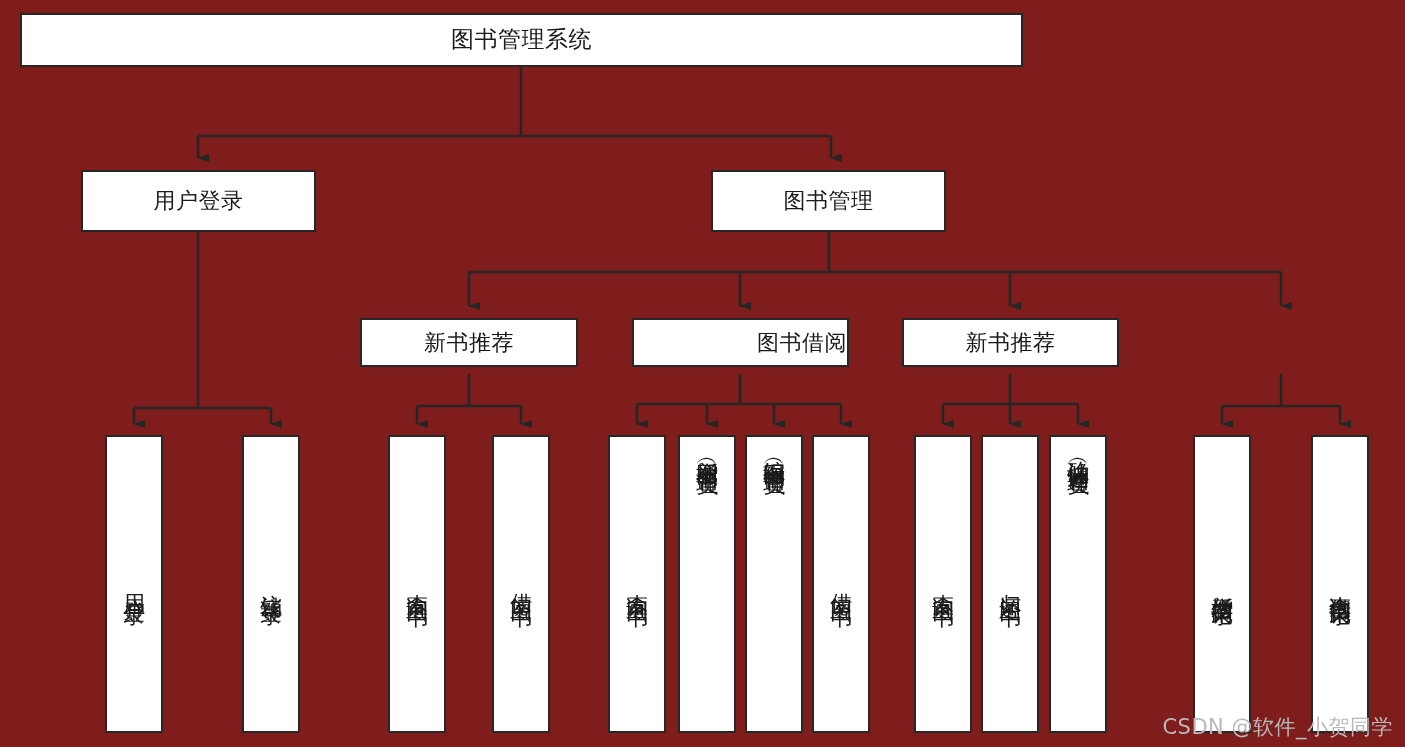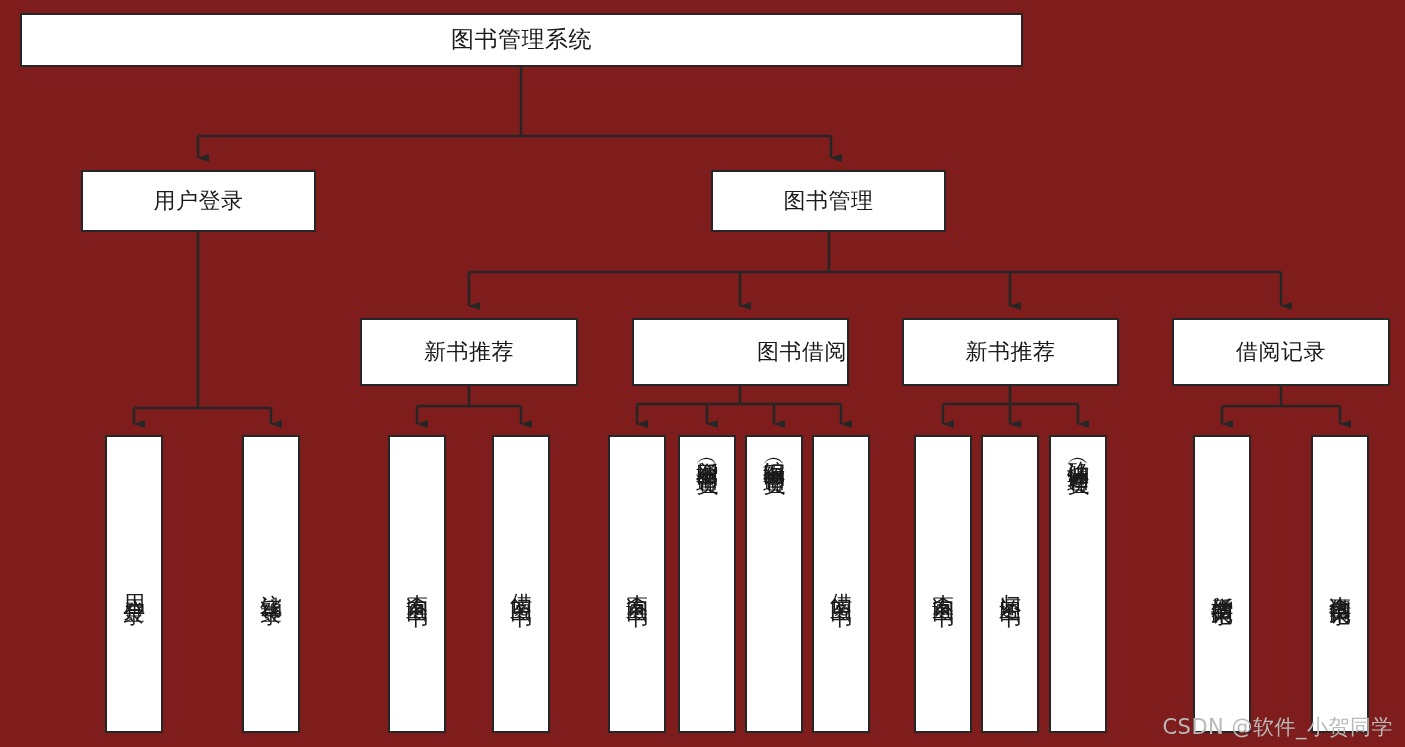--- a/index.html
+++ b/index.html
@@ -46,21 +46,21 @@
     top: 13px;
     width: 1003px;
     height: 54px;
     font-size: 23px;
   }
   .node.lvl2 {
     height: 62px;
     font-size: 22px;
   }
   .node.lvl3 {
-    height: 68px;
+    height: 49px;
     font-size: 22px;
   }
   .node.leaf {
     top: 435px;
     height: 298px;
     width: 58px;
     font-size: 22px;
     align-items: center;
     justify-content: center;
     padding: 6px 0;
@@ -158,23 +158,20 @@
 
   <div class="node lvl3" style="left:360px; top:318px; width:218px;">
     <span class="label">新书推荐</span>
   </div>
   <div class="node lvl3" style="left:632px; top:318px; width:217px;justify-content:flex-end;">
     <span class="label">图书借阅</span>
   </div>
   <div class="node lvl3" style="left:902px; top:318px; width:217px;">
     <span class="label">新书推荐</span>
   </div>
-  <div class="node lvl3" style="left:1172px; top:318px; width:218px;">
-    <span class="label">借阅记录</span>
-  </div>
 
   <div class="node leaf" style="left:105px;">
     <span class="label">用户登录</span>
   </div>
   <div class="node leaf" style="left:242px;">
     <span class="label">注销登录</span>
   </div>
 
   <div class="node leaf" style="left:388px;">
     <span class="label">查询图书</span>

